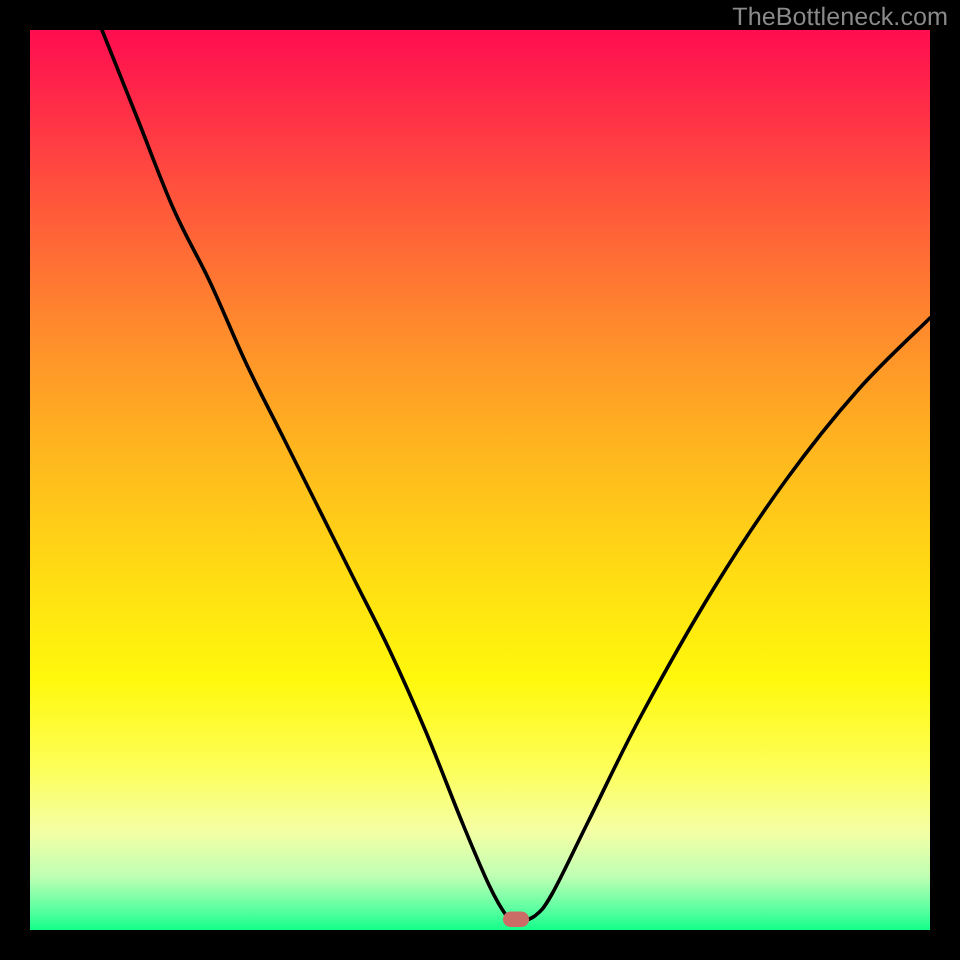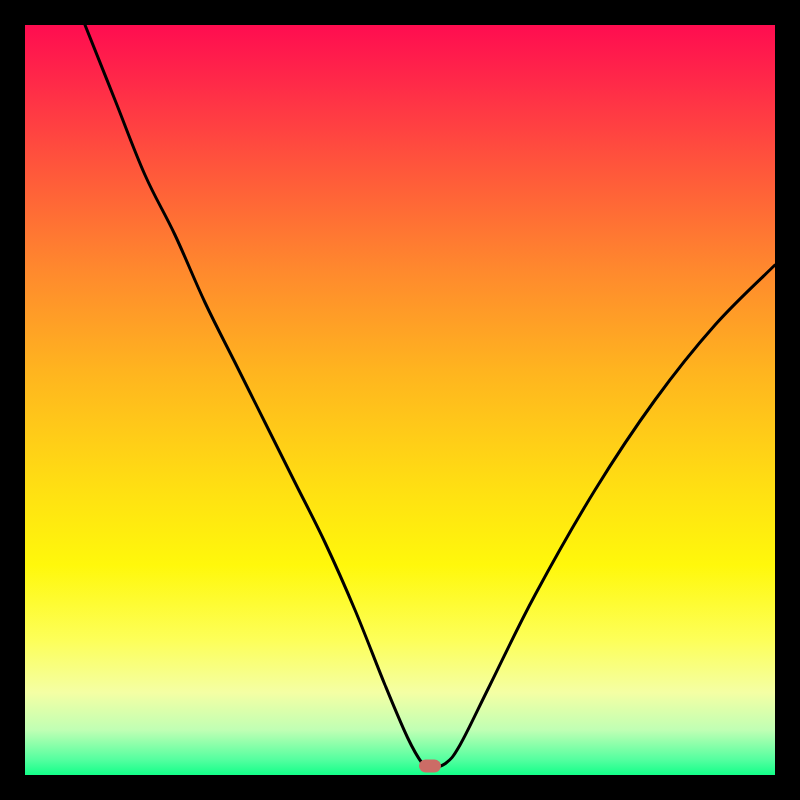--- a/index.html
+++ b/index.html
@@ -64,20 +64,21 @@
     background: #cc6c66;
     border-radius: 7px;
     transform: translate(-50%, -50%);
   }
 </style>
 </head>
 <body>
 
 <div class="frame">
 
+  <div class="watermark">TheBottleneck.com</div>
 
   <div class="plot-area">
 
     <svg class="curve" viewBox="0 0 750 750" preserveAspectRatio="none">
       <path id="curve-path" fill="none" stroke="#000000" stroke-width="3" stroke-linecap="round" stroke-linejoin="round" d="M 60 0 C 65.4 13.5, 79.2 48, 90 75 C 100.8 102, 109.2 125.7, 120 150 C 130.8 174.3, 139.2 187.05, 150 210 C 160.8 232.95, 169.2 254.55, 180 277.5 C 190.8 300.45, 199.20000000000002 315.8999999999999, 210.00000000000003 337.49999999999994 C 220.80000000000004 359.09999999999997, 229.20000000000002 375.9, 240 397.5 C 250.79999999999998 419.1, 259.2 435.9, 270 457.5 C 280.8 479.1, 289.2 494.55, 300 517.5 C 310.8 540.45, 319.2 559.35, 330 585 C 340.8 610.65, 350.55 637.05, 360 660 C 369.45 682.95, 375.75 698.325, 382.5 712.5 C 389.25 726.675, 393.45 733.35, 397.5 738.75 C 401.55 744.15, 400.95 742.5, 405 742.5 C 409.05 742.5, 414.6000000000001 742.8, 420.00000000000006 738.75 C 425.40000000000003 734.7, 426.9 734.175, 434.99999999999994 720 C 443.0999999999999 705.825, 451.5 687, 465 660 C 478.5 633, 491.1000000000001 605.1, 510.00000000000006 570 C 528.9000000000001 534.9, 548.4 500.1, 570 465 C 591.6 429.9, 608.4 404.7, 630 375 C 651.6 345.3, 668.4 324.3, 690 300 C 711.6 275.7, 739.2 250.79999999999995, 750 239.99999999999994"></path>
     </svg>
 
     <div class="marker" id="min-marker" style="left: 405px; top: 741px; background: rgb(204, 108, 102);"></div>
 
   </div>

